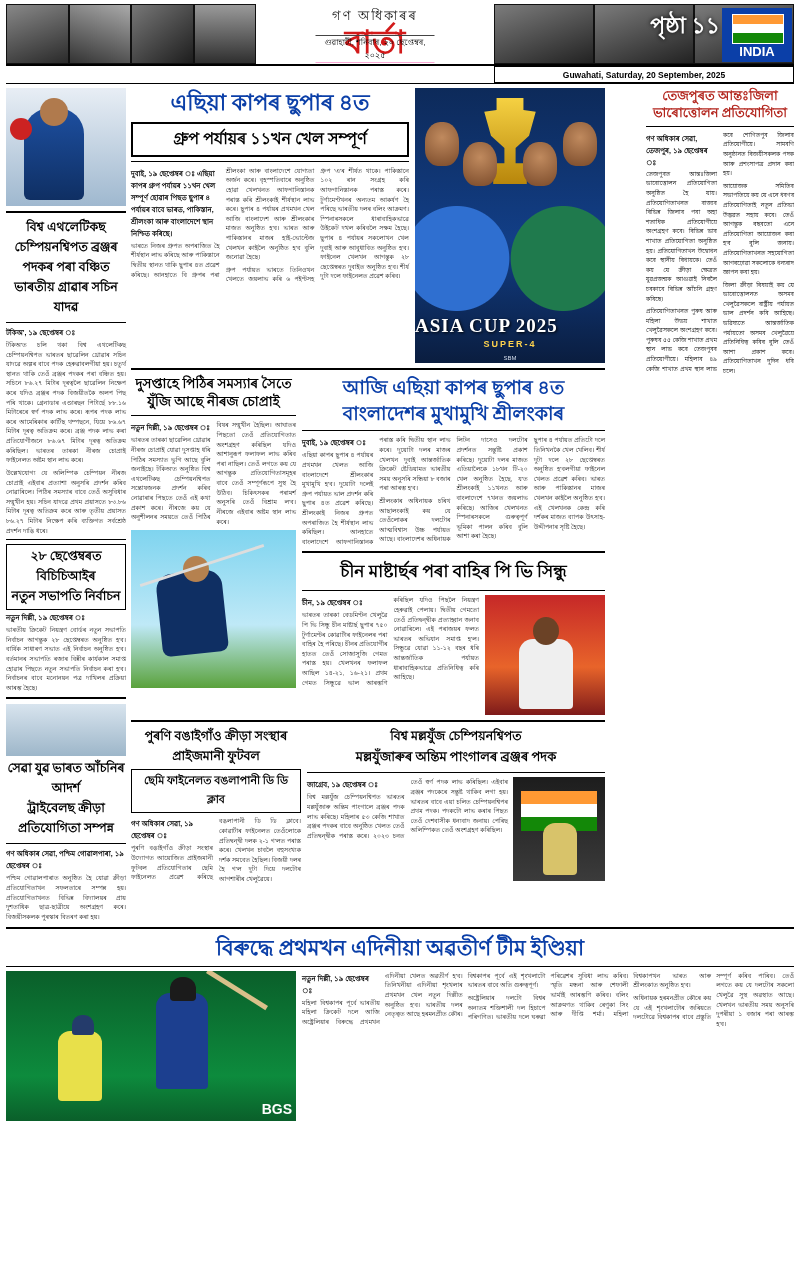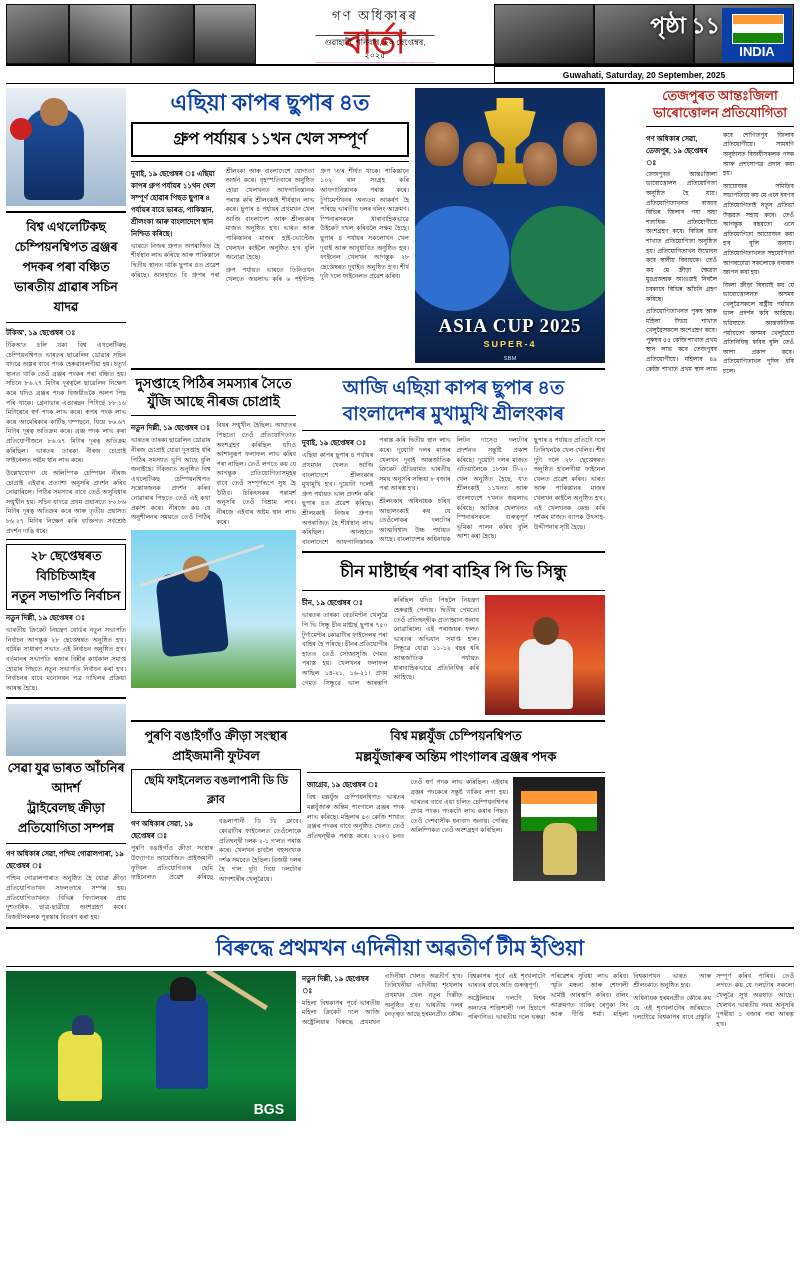--- a/index.html
+++ b/index.html
@@ -88,21 +88,21 @@
       radial-gradient(circle at 78% 62%, #1f7a4d 0 52px, transparent 53px),
       linear-gradient(#0d2a5a,#123e86 55%,#0a1d3f);
   }
   .trophy {
     position:absolute; left:50%; top:10px; transform:translateX(-50%);
     width:56px; height:86px;
     background:linear-gradient(#f5d142,#b8860b);
     clip-path:polygon(26% 0,74% 0,74% 14%,96% 16%,84% 44%,60% 58%,60% 76%,80% 76%,80% 100%,20% 100%,20% 76%,40% 76%,40% 58%,16% 44%,4% 16%,26% 14%);
   }
   .asia-cup-txt {
-    position:absolute; bottom:26px; left:0; right:0; text-align:center;
+    position:absolute; bottom:26px; left:0; right:0; text-align:left;
     color:#fff; font-weight:bold; font-size:19px; letter-spacing:1px;
     font-family:"Liberation Serif", serif; text-shadow:1px 1px 3px #000;
   }
   .asia-cup-sub { position:absolute; bottom:14px; left:0; right:0; text-align:center; color:#ffd34d; font-size:9px; font-weight:bold; letter-spacing:2px;}
   .sbm { position:absolute; bottom:2px; left:0; right:0; text-align:center; color:#cfd8e8; font-size:6px; }
   .head-person { position:absolute; top:34px; width:34px; height:44px; background:radial-gradient(circle at 50% 35%,#c08a5e,#7a4a2a); border-radius:45% 45% 38% 38%; }
 
   .ph-javelin { background:linear-gradient(#7fd4ef,#bfe9f7 60%,#5aa23c); }
   .ph-boxer   { background:linear-gradient(#e8eef5,#9fb8cf); }
   .ph-sindhu  { background:linear-gradient(#c62828,#e8642a 60%,#7e1a1a); }
@@ -295,21 +295,21 @@
     <div class="rule-thick"></div>
     <div class="hl-blue" style="font-size:21px;">বিৰুদ্ধে প্ৰথমখন এদিনীয়া অৱতীৰ্ণ টীম ইণ্ডিয়া</div>
     <div class="rule"></div>
     <div style="display:flex;gap:6px;">
       <div class="photo ph-cricket-bat" style="flex:0 0 290px;height:150px;">
         <div style="position:absolute;left:150px;top:22px;width:52px;height:96px;background:#1c3f8f;border-radius:14px 14px 4px 4px;"></div>
         <div style="position:absolute;left:164px;top:6px;width:26px;height:24px;background:#1b1b1b;border-radius:12px 12px 4px 4px;"></div>
         <div style="position:absolute;left:196px;top:16px;width:70px;height:5px;background:#d9c08a;transform:rotate(32deg);"></div>
         <div style="position:absolute;left:52px;top:60px;width:44px;height:70px;background:#e8e04a;border-radius:12px 12px 4px 4px;"></div>
         <div style="position:absolute;left:66px;top:44px;width:22px;height:20px;background:#243b6b;border-radius:10px 10px 3px 3px;"></div>
-        <div style="position:absolute;right:12px;bottom:4px;color:#fff;font-weight:bold;font-size:14px;">BGS</div>
+        <div style="position:absolute;right:4px;bottom:4px;color:#fff;font-weight:bold;font-size:14px;">BGS</div>
       </div>
       <div style="flex:1;" class="cols6">
         <div class="byline">নতুন দিল্লী, ১৯ ছেপ্তেম্বৰ ঃ</div>
         <div class="para">মহিলা বিশ্বকাপৰ পূৰ্বে ভাৰতীয় মহিলা ক্ৰিকেট দলে আজি অষ্ট্ৰেলিয়াৰ বিৰুদ্ধে প্ৰথমখন এদিনীয়া খেলত অৱতীৰ্ণ হ'ব। তিনিখনীয়া এদিনীয়া শৃংখলাৰ প্ৰথমখন খেল নতুন দিল্লীত অনুষ্ঠিত হ'ব। ভাৰতীয় দলৰ নেতৃত্বত আছে হৰমনপ্ৰীত কৌৰ। বিশ্বকাপৰ পূৰ্বে এই শৃংখলাটো ভাৰতৰ বাবে অতি গুৰুত্বপূৰ্ণ।</div>
         <div class="para" style="margin-top:3px;">অষ্ট্ৰেলিয়াৰ দলটো বিশ্বৰ অন্যতম শক্তিশালী দল হিচাপে পৰিগণিত। ভাৰতীয় দলে ঘৰুৱা পৰিৱেশৰ সুবিধা লাভ কৰিব। স্মৃতি মন্ধনা আৰু শেফালী ভাৰ্মাই আৰম্ভণি কৰিব। বলিং আক্ৰমণত থাকিব ৰেণুকা সিং আৰু দীপ্তি শৰ্মা। মহিলা বিশ্বকাপখন ভাৰত আৰু শ্ৰীলংকাত অনুষ্ঠিত হ'ব।</div>
         <div class="para" style="margin-top:3px;">অধিনায়ক হৰমনপ্ৰীত কৌৰে কয় যে এই শৃংখলাটোৰ জৰিয়তে দলটোৱে বিশ্বকাপৰ বাবে প্ৰস্তুতি সম্পূৰ্ণ কৰিব পাৰিব। তেওঁ লগতে কয় যে দলটোৰ সকলো খেলুৱৈ সুস্থ অৱস্থাত আছে। খেলখন ভাৰতীয় সময় অনুসৰি দুপৰীয়া ১ বজাৰ পৰা আৰম্ভ হ'ব।</div>
       </div>
     </div>
   </div>
 

